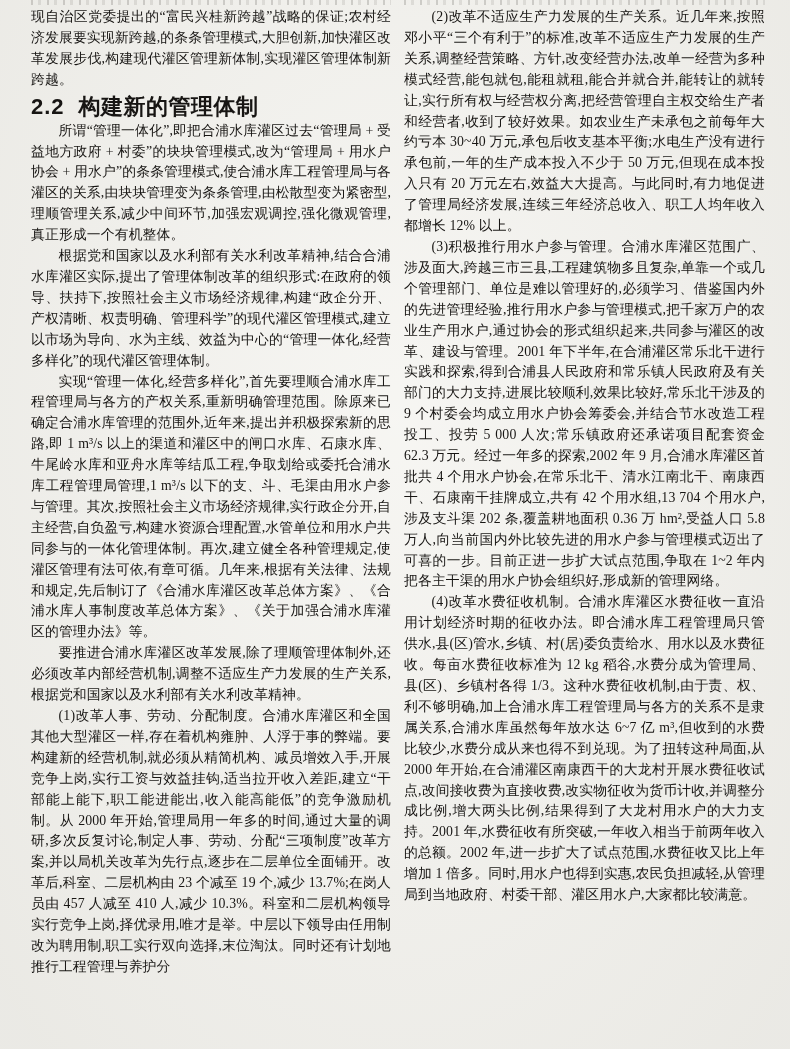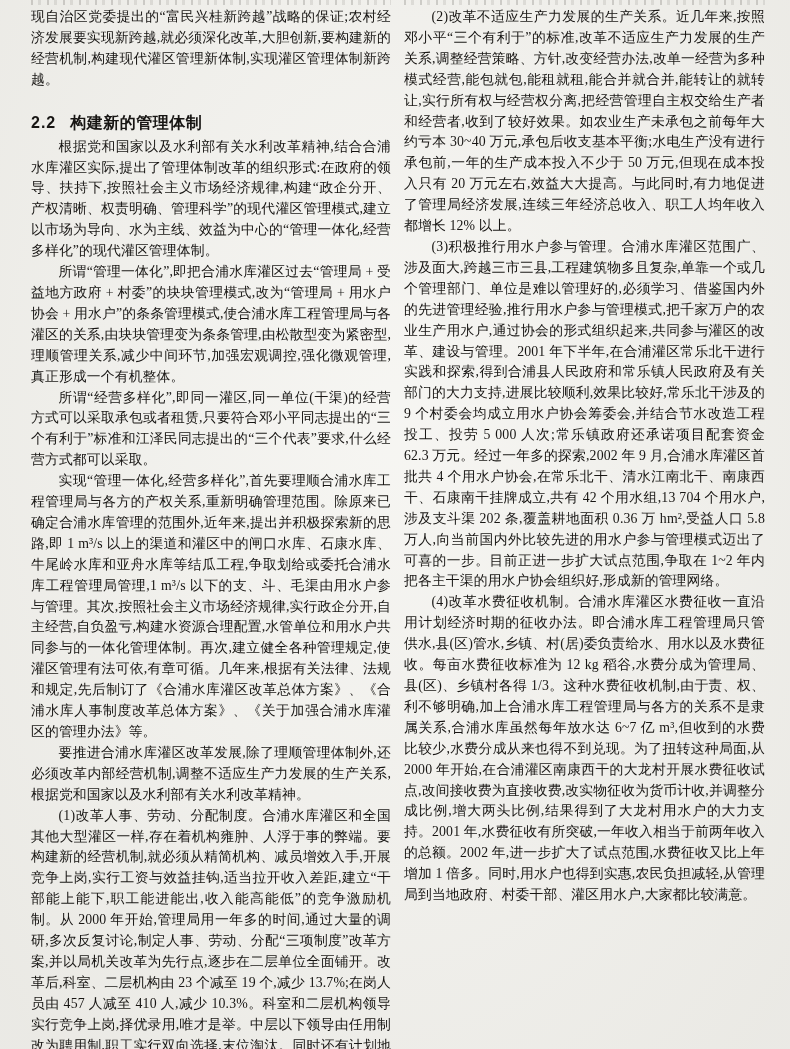--- a/index.html
+++ b/index.html
@@ -18,24 +18,24 @@
     text-align:justify;
     font-size:13.8px;
     line-height:20.9px;
     letter-spacing:0.15px;
   }
   .col-left{left:31px;width:360px;}
   .col-right{left:404px;width:361px;}
   .para{margin:0;text-indent:2em;}
   .para.cont{text-indent:0;}
   .sec-heading{
-    margin:20px 0 3px 0;
+    margin:4px 0 3px 0;
     font-family:"Liberation Sans","DejaVu Sans",sans-serif;
     font-weight:bold;
-    font-size:16px;
+    font-size:22px;
     line-height:23px;
     letter-spacing:0.5px;
     text-align:left;
     text-indent:0;
   }
   .sec-num{margin-right:14px;letter-spacing:1px;}
   
   .top-artifact{
     position:absolute;top:0;height:5px;
     background:repeating-linear-gradient(90deg,
@@ -47,25 +47,24 @@
   .top-artifact.left-strip{left:31px;width:360px;}
   .top-artifact.right-strip{left:404px;width:361px;}
 </style>
 </head>
 <body>
 
 <div class="page">
   <div class="top-artifact left-strip"></div>
   <div class="top-artifact right-strip"></div>
   <div class="col col-left">
-      <p class="para cont">现自治区党委提出的“富民兴桂新跨越”战略的保证;农村经济发展要实现新跨越,就必须深化改革,大胆创新,要构建新的经营机制,构建现代灌区管理新体制,实现灌区管理体制新跨越。</p>
+      <p class="para cont">现自治区党委提出的“富民兴桂新跨越”战略的保证;农村经济发展要实现新跨越,的条条管理模式,大胆创新,加快灌区改革发展步伐,构建现代灌区管理新体制,实现灌区管理体制新跨越。</p>
       <h2 class="sec-heading"><span class="sec-num">2.2</span><span>构建新的管理体制</span></h2>
+      <p class="para">所谓“管理一体化”,即把合浦水库灌区过去“管理局 + 受益地方政府 + 村委”的块块管理模式,改为“管理局 + 用水户协会 + 用水户”的条条管理模式,使合浦水库工程管理局与各灌区的关系,由块块管理变为条条管理,由松散型变为紧密型,理顺管理关系,减少中间环节,加强宏观调控,强化微观管理,真正形成一个有机整体。</p>
       <p class="para">根据党和国家以及水利部有关水利改革精神,结合合浦水库灌区实际,提出了管理体制改革的组织形式:在政府的领导、扶持下,按照社会主义市场经济规律,构建“政企分开、产权清晰、权责明确、管理科学”的现代灌区管理模式,建立以市场为导向、水为主线、效益为中心的“管理一体化,经营多样化”的现代灌区管理体制。</p>
-      <p class="para">所谓“管理一体化”,即把合浦水库灌区过去“管理局 + 受益地方政府 + 村委”的块块管理模式,改为“管理局 + 用水户协会 + 用水户”的条条管理模式,使合浦水库工程管理局与各灌区的关系,由块块管理变为条条管理,由松散型变为紧密型,理顺管理关系,减少中间环节,加强宏观调控,强化微观管理,真正形成一个有机整体。</p>
-      <p class="para">所谓“经营多样化”,即同一灌区,同一单位(干渠)的经营方式可以采取承包或者租赁,只要符合邓小平同志提出的“三个有利于”标准和江泽民同志提出的“三个代表”要求,什么经营方式都可以采取。</p>
       <p class="para">实现“管理一体化,经营多样化”,首先要理顺合浦水库工程管理局与各方的产权关系,重新明确管理范围。除原来已确定合浦水库管理的范围外,近年来,提出并积极探索新的思路,即 1 m³/s 以上的渠道和灌区中的闸口水库、石康水库、牛尾岭水库和亚舟水库等结瓜工程,争取划给或委托合浦水库工程管理局管理,1 m³/s 以下的支、斗、毛渠由用水户参与管理。其次,按照社会主义市场经济规律,实行政企分开,自主经营,自负盈亏,构建水资源合理配置,水管单位和用水户共同参与的一体化管理体制。再次,建立健全各种管理规定,使灌区管理有法可依,有章可循。几年来,根据有关法律、法规和规定,先后制订了《合浦水库灌区改革总体方案》、《合浦水库人事制度改革总体方案》、《关于加强合浦水库灌区的管理办法》等。</p>
       <p class="para">要推进合浦水库灌区改革发展,除了理顺管理体制外,还必须改革内部经营机制,调整不适应生产力发展的生产关系,根据党和国家以及水利部有关水利改革精神。</p>
       <p class="para">(1)改革人事、劳动、分配制度。合浦水库灌区和全国其他大型灌区一样,存在着机构雍肿、人浮于事的弊端。要构建新的经营机制,就必须从精简机构、减员增效入手,开展竞争上岗,实行工资与效益挂钩,适当拉开收入差距,建立“干部能上能下,职工能进能出,收入能高能低”的竞争激励机制。从 2000 年开始,管理局用一年多的时间,通过大量的调研,多次反复讨论,制定人事、劳动、分配“三项制度”改革方案,并以局机关改革为先行点,逐步在二层单位全面铺开。改革后,科室、二层机构由 23 个减至 19 个,减少 13.7%;在岗人员由 457 人减至 410 人,减少 10.3%。科室和二层机构领导实行竞争上岗,择优录用,唯才是举。中层以下领导由任用制改为聘用制,职工实行双向选择,末位淘汰。同时还有计划地推行工程管理与养护分</p>
     </div>
   <div class="col col-right">
       <p class="para">(2)改革不适应生产力发展的生产关系。近几年来,按照邓小平“三个有利于”的标准,改革不适应生产力发展的生产关系,调整经营策略、方针,改变经营办法,改单一经营为多种模式经营,能包就包,能租就租,能合并就合并,能转让的就转让,实行所有权与经营权分离,把经营管理自主权交给生产者和经营者,收到了较好效果。如农业生产未承包之前每年大约亏本 30~40 万元,承包后收支基本平衡;水电生产没有进行承包前,一年的生产成本投入不少于 50 万元,但现在成本投入只有 20 万元左右,效益大大提高。与此同时,有力地促进了管理局经济发展,连续三年经济总收入、职工人均年收入都增长 12% 以上。</p>
       <p class="para">(3)积极推行用水户参与管理。合浦水库灌区范围广、涉及面大,跨越三市三县,工程建筑物多且复杂,单靠一个或几个管理部门、单位是难以管理好的,必须学习、借鉴国内外的先进管理经验,推行用水户参与管理模式,把千家万户的农业生产用水户,通过协会的形式组织起来,共同参与灌区的改革、建设与管理。2001 年下半年,在合浦灌区常乐北干进行实践和探索,得到合浦县人民政府和常乐镇人民政府及有关部门的大力支持,进展比较顺利,效果比较好,常乐北干涉及的 9 个村委会均成立用水户协会筹委会,并结合节水改造工程投工、投劳 5 000 人次;常乐镇政府还承诺项目配套资金 62.3 万元。经过一年多的探索,2002 年 9 月,合浦水库灌区首批共 4 个用水户协会,在常乐北干、清水江南北干、南康西干、石康南干挂牌成立,共有 42 个用水组,13 704 个用水户,涉及支斗渠 202 条,覆盖耕地面积 0.36 万 hm²,受益人口 5.8 万人,向当前国内外比较先进的用水户参与管理模式迈出了可喜的一步。目前正进一步扩大试点范围,争取在 1~2 年内把各主干渠的用水户协会组织好,形成新的管理网络。</p>
       <p class="para">(4)改革水费征收机制。合浦水库灌区水费征收一直沿用计划经济时期的征收办法。即合浦水库工程管理局只管供水,县(区)管水,乡镇、村(居)委负责给水、用水以及水费征收。每亩水费征收标准为 12 kg 稻谷,水费分成为管理局、县(区)、乡镇村各得 1/3。这种水费征收机制,由于责、权、利不够明确,加上合浦水库工程管理局与各方的关系不是隶属关系,合浦水库虽然每年放水达 6~7 亿 m³,但收到的水费比较少,水费分成从来也得不到兑现。为了扭转这种局面,从 2000 年开始,在合浦灌区南康西干的大龙村开展水费征收试点,改间接收费为直接收费,改实物征收为货币计收,并调整分成比例,增大两头比例,结果得到了大龙村用水户的大力支持。2001 年,水费征收有所突破,一年收入相当于前两年收入的总额。2002 年,进一步扩大了试点范围,水费征收又比上年增加 1 倍多。同时,用水户也得到实惠,农民负担减轻,从管理局到当地政府、村委干部、灌区用水户,大家都比较满意。</p>
     </div>
 </div>

